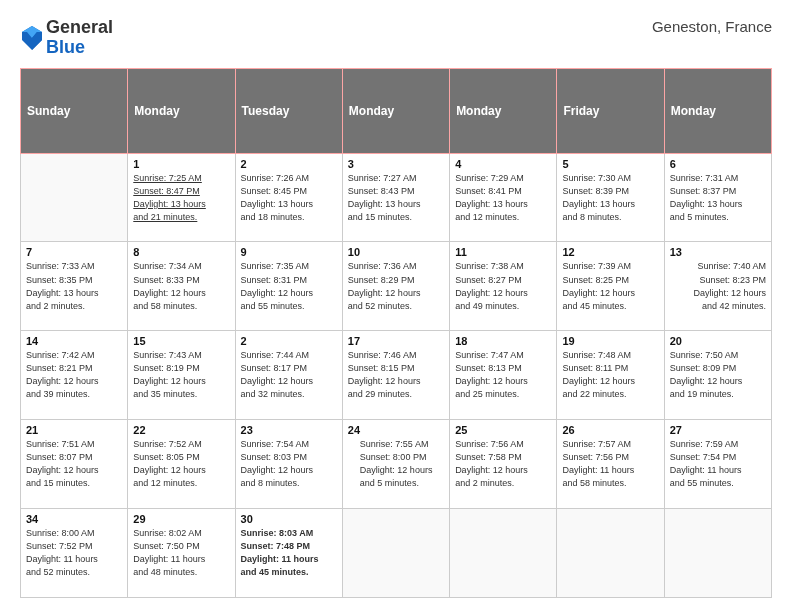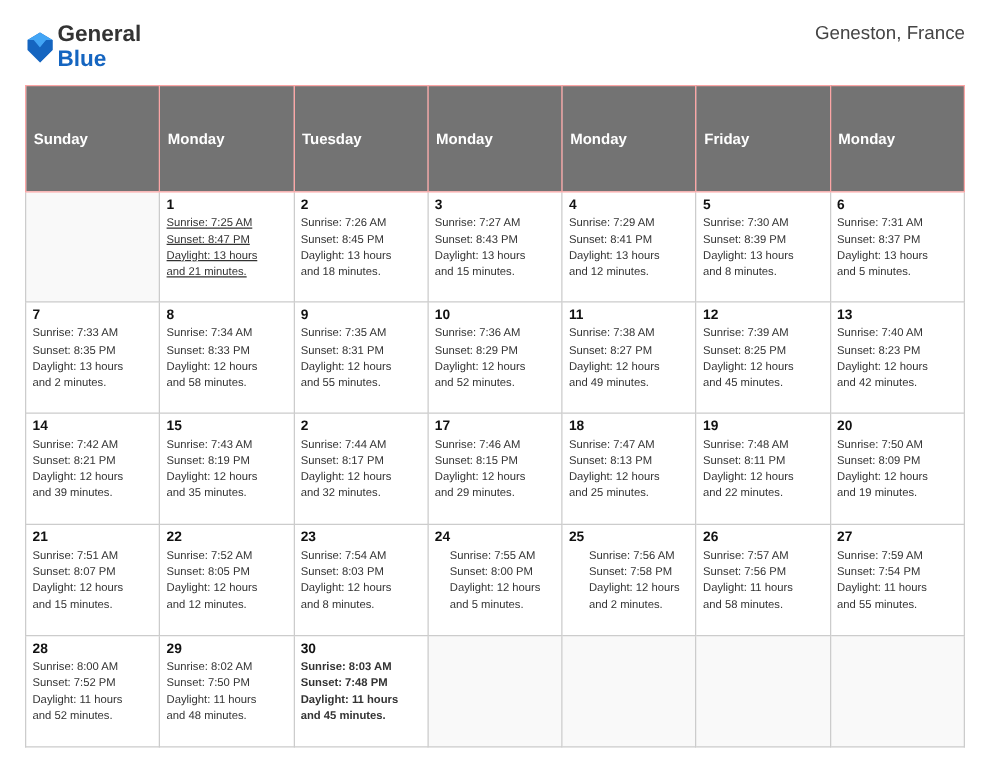--- a/index.html
+++ b/index.html
@@ -212,21 +212,21 @@
           </td>
           <td>
             <span class="day-num">12</span>
             <div class="day-info" style="white-space: pre-line;">Sunrise: 7:39 AM
 Sunset: 8:25 PM
 Daylight: 12 hours
 and 45 minutes.</div>
           </td>
           <td>
             <span class="day-num">13</span>
-            <div class="day-info" style="white-space: pre-line;">Sunrise: 7:40 AM
+            <div class="day-info" style="white-space: pre-line; text-align: right;">Sunrise: 7:40 AM
 Sunset: 8:23 PM
 Daylight: 12 hours
 and 42 minutes.</div>
           </td>
         </tr>
         <tr>
           <td>
             <span class="day-num">14</span>
             <div class="day-info" style="white-space: pre-line;">Sunrise: 7:42 AM
 Sunset: 8:21 PM
@@ -300,21 +300,21 @@
           </td>
           <td>
             <span class="day-num">24</span>
             <div class="day-info" style="white-space: pre-line; margin-left: 12px;">Sunrise: 7:55 AM
 Sunset: 8:00 PM
 Daylight: 12 hours
 and 5 minutes.</div>
           </td>
           <td>
             <span class="day-num">25</span>
-            <div class="day-info" style="white-space: pre-line; margin-left: 16px;">Sunrise: 7:56 AM
+            <div class="day-info" style="white-space: pre-line;">Sunrise: 7:56 AM
 Sunset: 7:58 PM
 Daylight: 12 hours
 and 2 minutes.</div>
           </td>
           <td>
             <span class="day-num">26</span>
             <div class="day-info" style="white-space: pre-line;">Sunrise: 7:57 AM
 Sunset: 7:56 PM
 Daylight: 11 hours
 and 58 minutes.</div>
@@ -322,21 +322,21 @@
           <td>
             <span class="day-num">27</span>
             <div class="day-info" style="white-space: pre-line;">Sunrise: 7:59 AM
 Sunset: 7:54 PM
 Daylight: 11 hours
 and 55 minutes.</div>
           </td>
         </tr>
         <tr>
           <td>
-            <span class="day-num">28</span>
+            <span class="day-num">34</span>
             <div class="day-info" style="white-space: pre-line;">Sunrise: 8:00 AM
 Sunset: 7:52 PM
 Daylight: 11 hours
 and 52 minutes.</div>
           </td>
           <td>
             <span class="day-num">29</span>
             <div class="day-info" style="white-space: pre-line;">Sunrise: 8:02 AM
 Sunset: 7:50 PM
 Daylight: 11 hours

